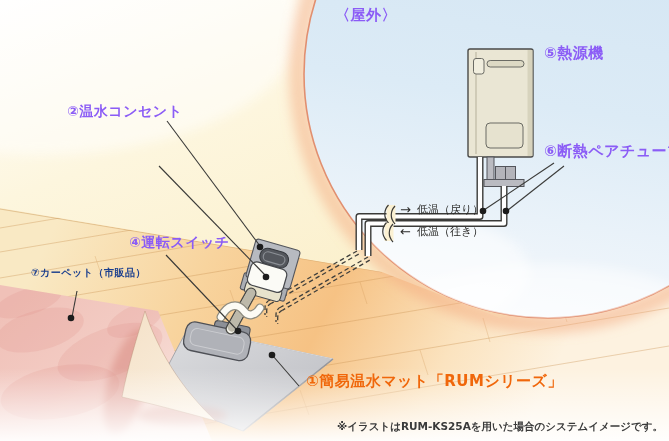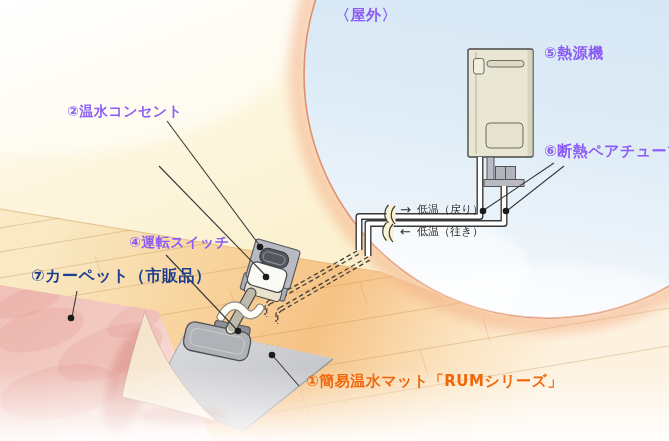--- a/index.html
+++ b/index.html
@@ -12,21 +12,21 @@
   .lbl{
     position:absolute;white-space:nowrap;font-weight:bold;color:#8b5cf6;
     letter-spacing:.5px;line-height:1.1;
   }
   .lbl-outdoor{left:335px;top:7px;font-size:15px;}
   .lbl-heat{left:544px;top:45px;font-size:15px;}
   .lbl-tube{left:544px;top:143px;font-size:15px;}
   .lbl-outlet{left:67px;top:104px;font-size:14px;}
   .lbl-plug{left:75px;top:149px;font-size:14px;}
   .lbl-switch{left:121px;top:235px;font-size:14px;margin-left:8px;}
-  .lbl-carpet{left:31px;top:267px;font-size:16px;color:#1b3f8e;}
+  .lbl-carpet{left:31px;top:267px;font-size:10px;color:#1b3f8e;}
   .lbl-mat{left:298px;top:373px;font-size:15px;color:#f0670b;margin-left:8px;}
   .flow{
     position:absolute;display:flex;align-items:center;gap:6px;
     font-size:11px;font-weight:normal;color:#2a2a28;white-space:nowrap;
   }
   .flow .arrow{font-size:13px;line-height:1;}
   .flow-return{left:400px;top:202px;}
   .flow-supply{left:400px;top:224px;}
   .note{
     position:absolute;right:6px;top:420px;font-size:10.5px;font-weight:bold;
@@ -239,13 +239,14 @@
 
   <div class="flow flow-return">
     <span class="arrow">→</span>
     <span>低温（戻り）</span>
   </div>
   <div class="flow flow-supply">
     <span class="arrow">←</span>
     <span>低温（往き）</span>
   </div>
 
+  <div class="note">※イラストはRUM-KS25Aを用いた場合のシステムイメージです。</div>
 </div>
 
 </body></html>

